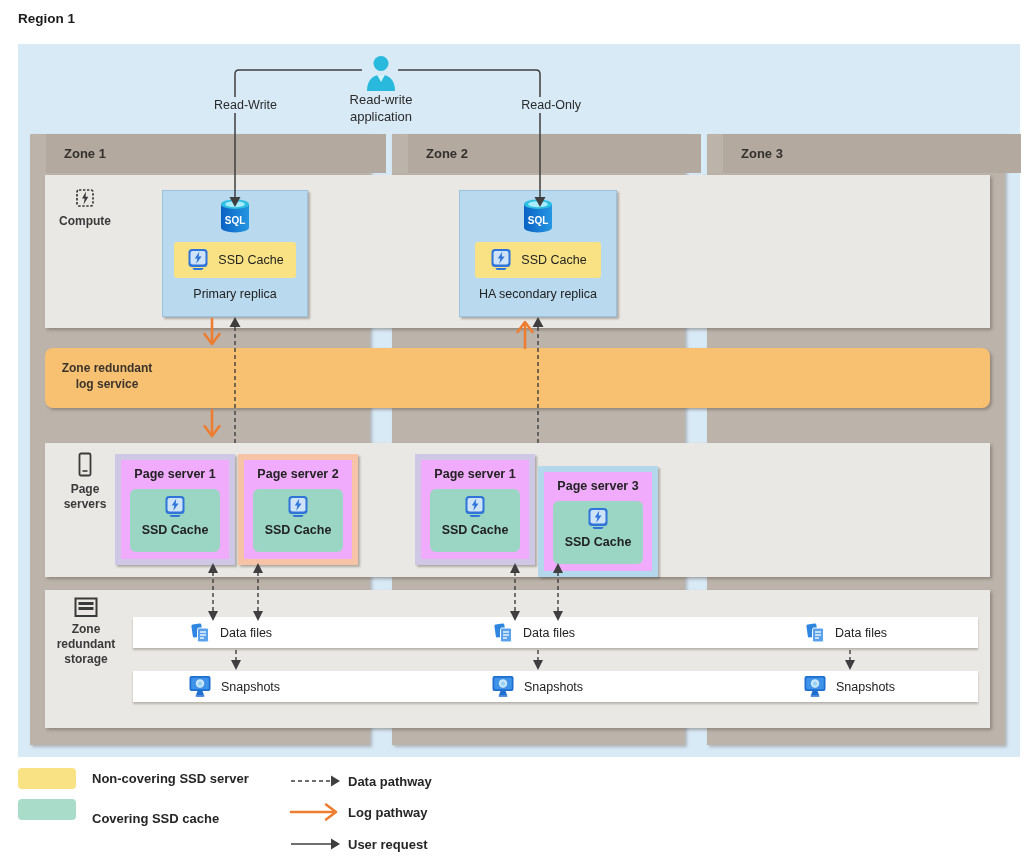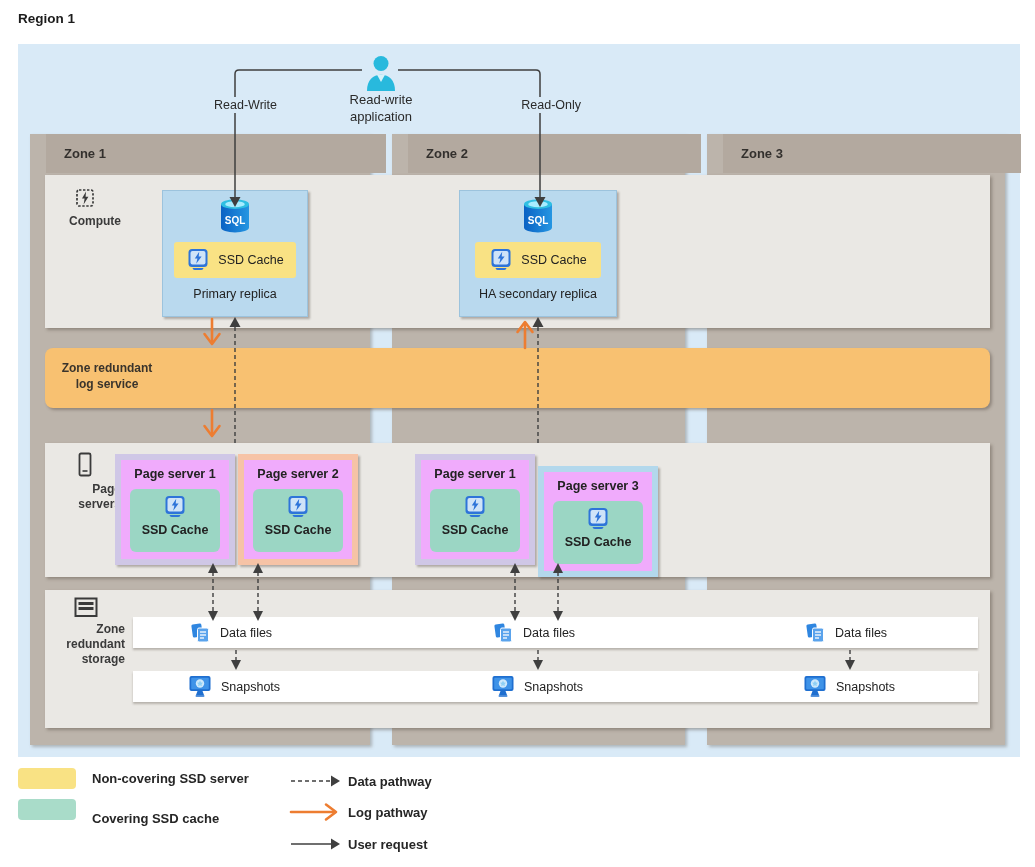--- a/index.html
+++ b/index.html
@@ -10,21 +10,21 @@
   .region-title{left:18px;top:11px;font-size:13.5px;font-weight:bold;color:#1c1c1c;}
   .region-box{left:18px;top:44px;width:1002px;height:713px;background:#d9eaf7;}
   .zone-col{top:134px;height:611px;background:#bcb4ab;box-shadow:2px 2px 3px rgba(90,80,70,.35);}
   .zone-head{left:16px;top:0;width:100%;height:39px;background:#b3a99f;}
   .zone-label{left:18px;top:12px;font-size:13px;font-weight:bold;color:#33302d;}
   .band{left:45px;width:945px;background:#eae8e4;box-shadow:2px 2px 3px rgba(90,80,70,.45);}
   .band-compute{top:175px;height:153px;}
   .band-log{top:348px;height:60px;background:#f8c171;border-radius:8px;}
   .band-ps{top:443px;height:134px;}
   .band-storage{top:590px;height:138px;}
-  .side-label{font-size:12px;font-weight:bold;color:#3a3a3a;text-align:right;line-height:1.25;}
+  .side-label{font-size:12px;font-weight:bold;color:#3a3a3a;text-align:center;line-height:1.25;}
   .log-label{left:55px;top:361px;width:104px;font-size:12px;font-weight:bold;color:#3a342c;text-align:center;line-height:1.3;}
   .replica{top:190px;height:127px;background:#b9d9ee;border:1px solid #9cc3dd;
            box-shadow:1.5px 1.5px 2px rgba(90,80,70,.4);display:flex;flex-direction:column;align-items:center;box-sizing:border-box;}
   .cache-bar{margin-top:9px;background:#f9e284;border-radius:3px;height:36px;display:flex;
              align-items:center;justify-content:center;gap:8px;font-size:12.5px;color:#222;}
   .replica-name{margin-top:9px;font-size:12.5px;color:#222;}
   .ps-box{top:454px;width:108px;height:99px;background:#f0abfc;border-style:solid;border-width:6px;
           box-shadow:1.5px 1.5px 2px rgba(90,80,70,.4);font-weight:bold;}
   .ps-title{text-align:center;margin-top:7px;font-size:12.5px;color:#222;}
   .teal-box{position:absolute;left:9px;top:29px;width:90px;height:63px;background:#9bd6c4;border-radius:6px;

